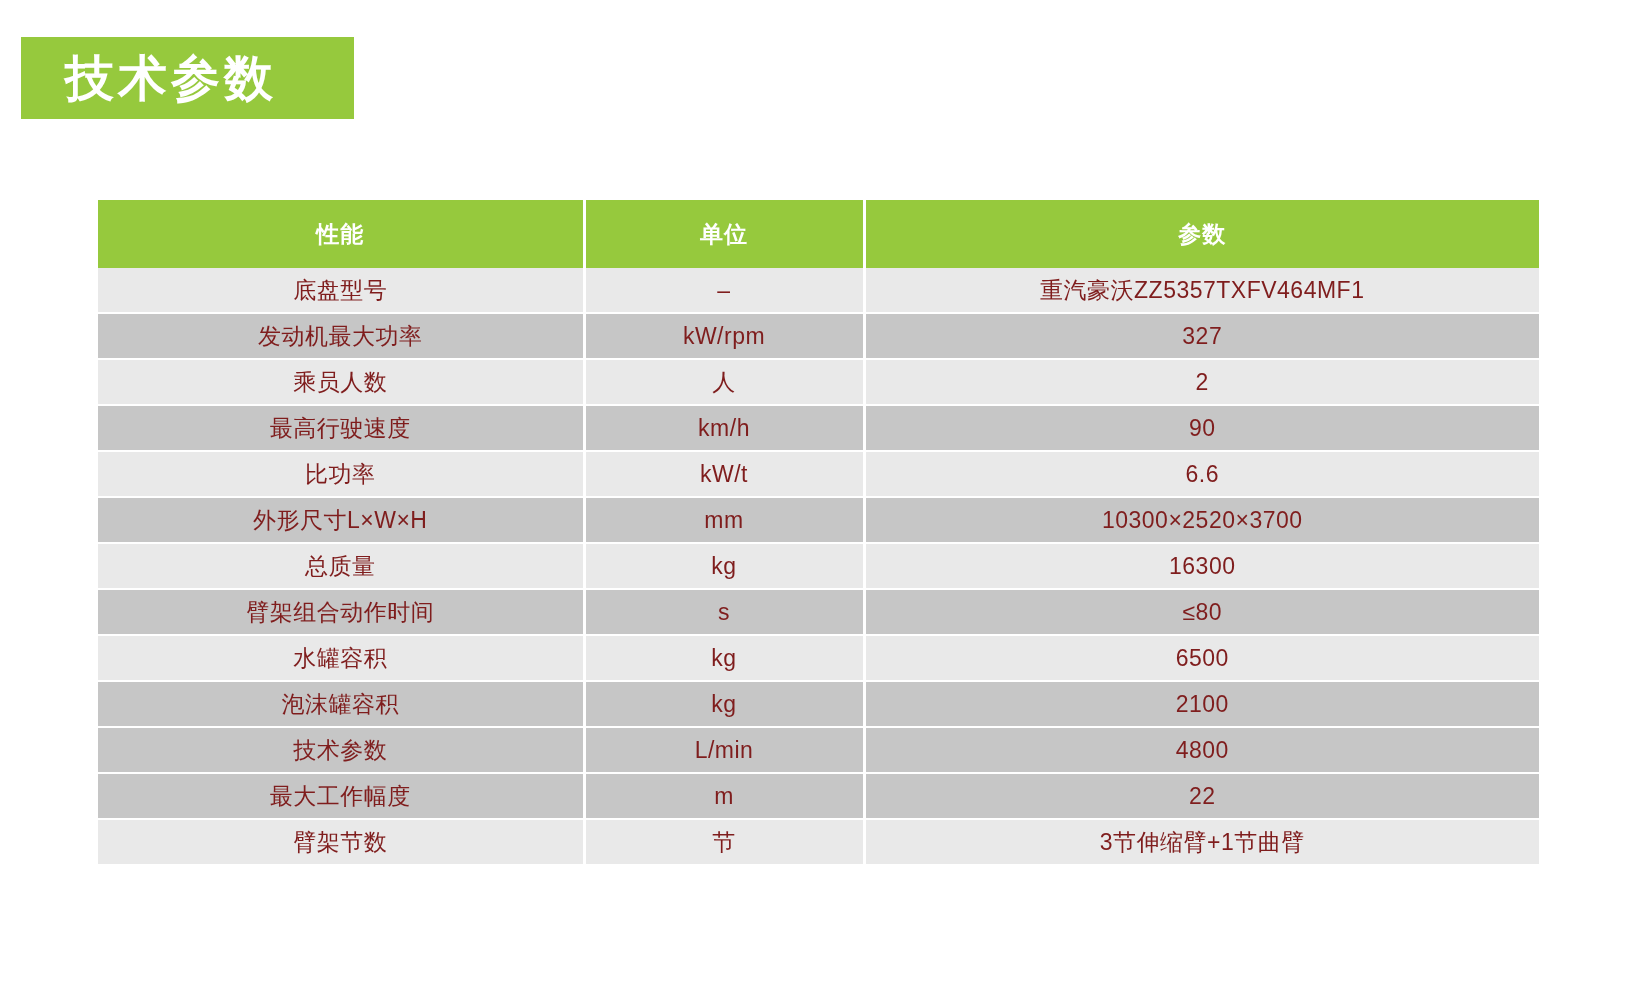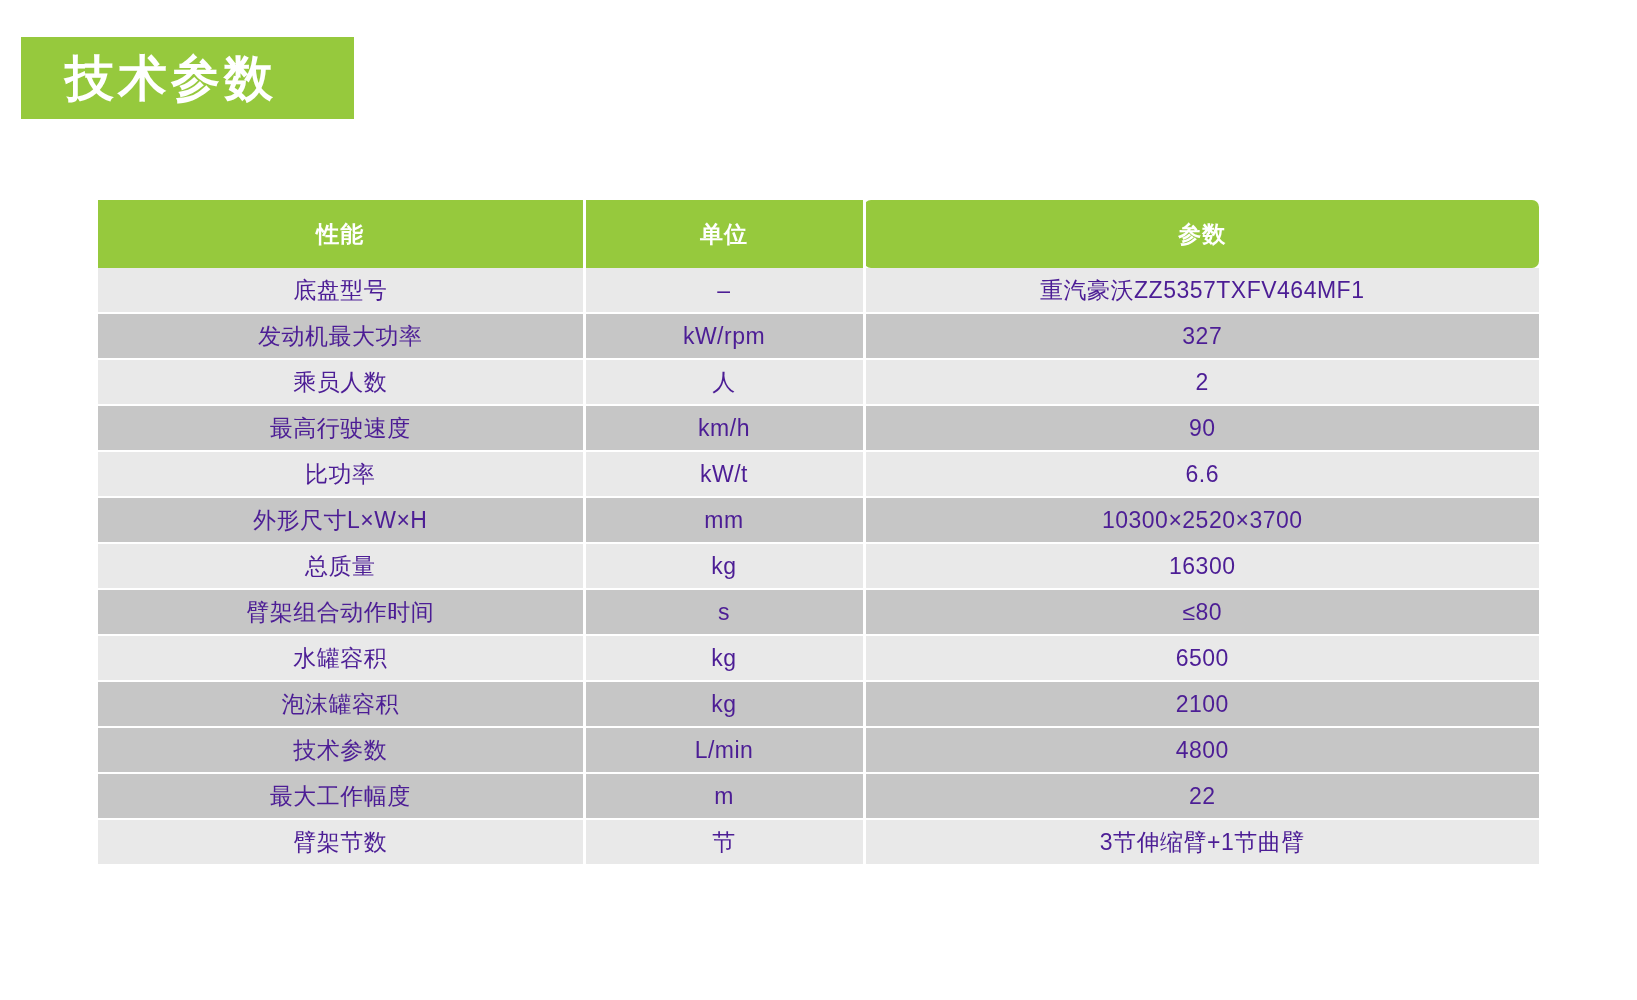--- a/index.html
+++ b/index.html
@@ -56,27 +56,27 @@
     background: #96c93d;
     color: #ffffff;
     font-size: 23px;
     font-weight: bold;
     height: 44px;
     text-align: center;
     letter-spacing: 1px;
     border-right: 3px solid #ffffff;
     padding: 12px;
   }
-  table.spec-table th:last-child { border-right: none; border-radius: 7px; }
+  table.spec-table th:last-child { border-right: none; }
 
   table.spec-table td {
     height: 44px;
     text-align: center;
     font-size: 23px;
-    color: #4c1d95;
+    color: #7f1d1d;
     border-right: 3px solid #ffffff;
     border-bottom: 2px solid #ffffff;
     padding: 0 14px;
     letter-spacing: 0.5px;
     white-space: nowrap;
     overflow: hidden;
   }
   table.spec-table td:last-child { border-right: none; margin-top: 16px; }
 
   tr.row-light td { background: #e9e9e9; }

